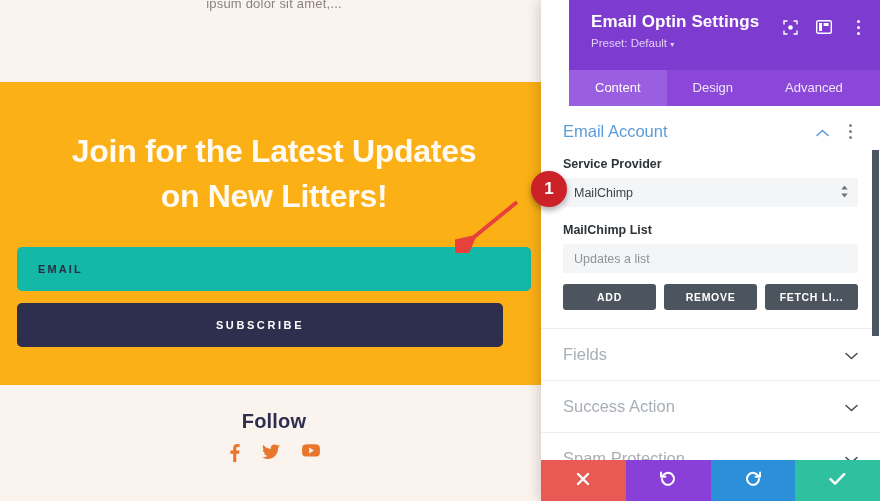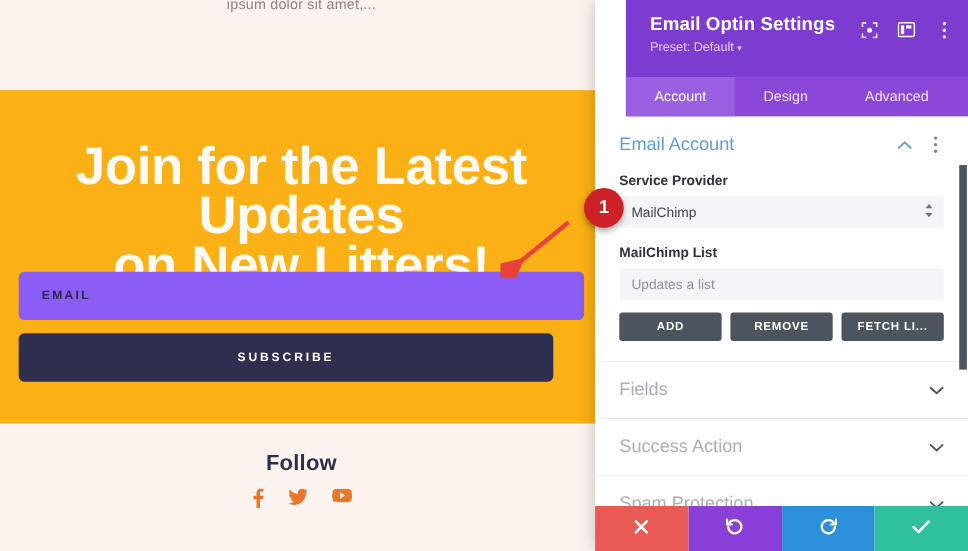--- a/index.html
+++ b/index.html
@@ -40,35 +40,35 @@
     position: absolute;
     left: 0; top: 82px;
     width: 548px;
     height: 303px;
     background: #fbb016;
     padding: 0 18px;
   }
 
   .optin-title {
     margin-top: 47px;
-    font-size: 48px;
+    font-size: 32px;
     line-height: 45px;
     font-weight: bold;
     color: #fffaf2;
     text-align: center;
     letter-spacing: -0.3px;
   }
 
   .email-field {
     position: absolute;
     left: 17px;
     top: 165px;
     width: 514px;
     height: 44px;
-    background: #8b5cf6;
+    background: #14b8a6;
     border-radius: 5px;
     display: flex;
     align-items: center;
     padding-left: 21px;
   }
   .email-field-label {
     font-size: 11px;
     font-weight: bold;
     letter-spacing: 2.1px;
     color: #2b2b44;
@@ -414,21 +414,21 @@
         </span>
         <span class="dots-v">
           <i></i>
             <i></i>
             <i></i>
         </span>
       </div>
     </div>
 
     <div class="tabs">
-      <div class="tab active">Account</div>
+      <div class="tab active">Content</div>
       <div class="tab">Design</div>
       <div class="tab">Advanced</div>
     </div>
 
     <div class="panel-body">
 
       <div class="toggle-section">
         <div class="toggle-head">
           <span class="toggle-head-title">Email Account</span>
           <span class="toggle-head-right">

